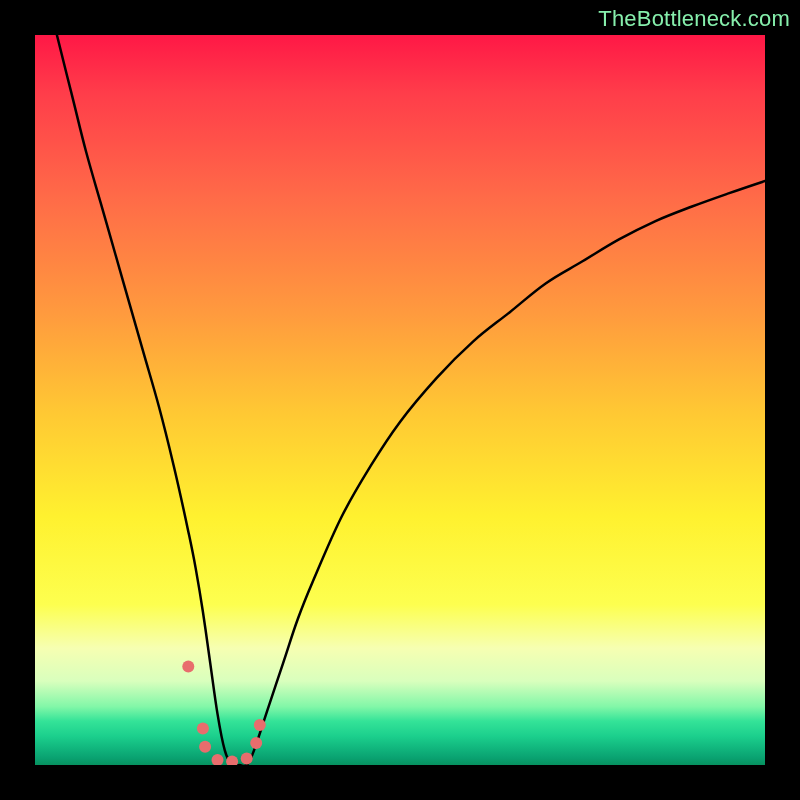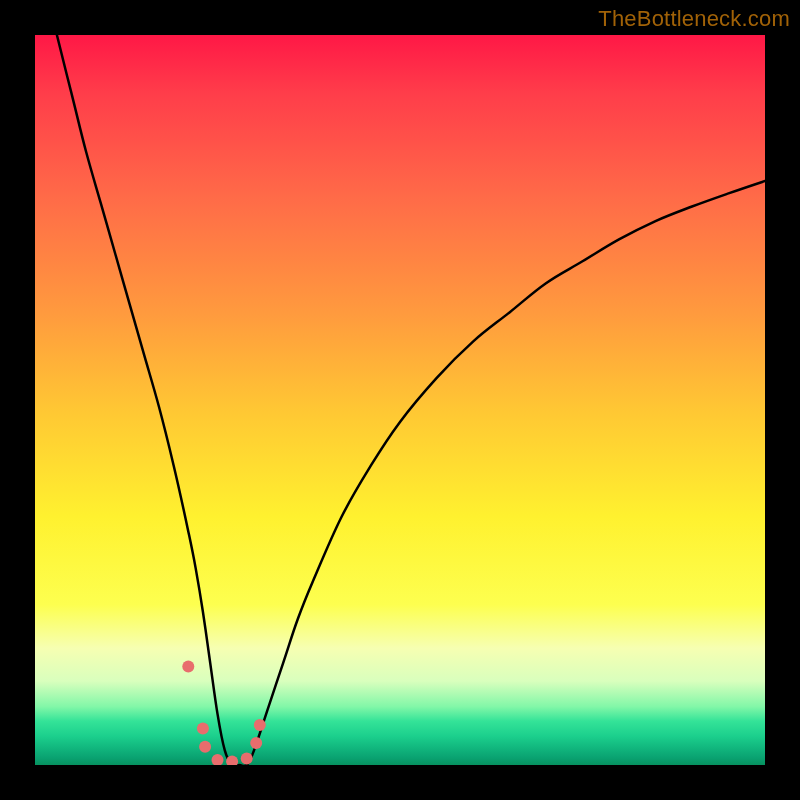--- a/index.html
+++ b/index.html
@@ -50,21 +50,21 @@
   .curve, .dots {
     position: absolute;
     left: 0; top: 0;
     width: 730px;
     height: 730px;
   }
   .watermark {
     position: absolute;
     top: 6px;
     right: 10px;
-    color: #a16207;
+    color: #86efac;
     font-size: 22px;
     letter-spacing: 0.2px;
     user-select: none;
     margin-left: 28px;
   }
 </style>
 </head>
 <body>
 
 <div class="frame">

